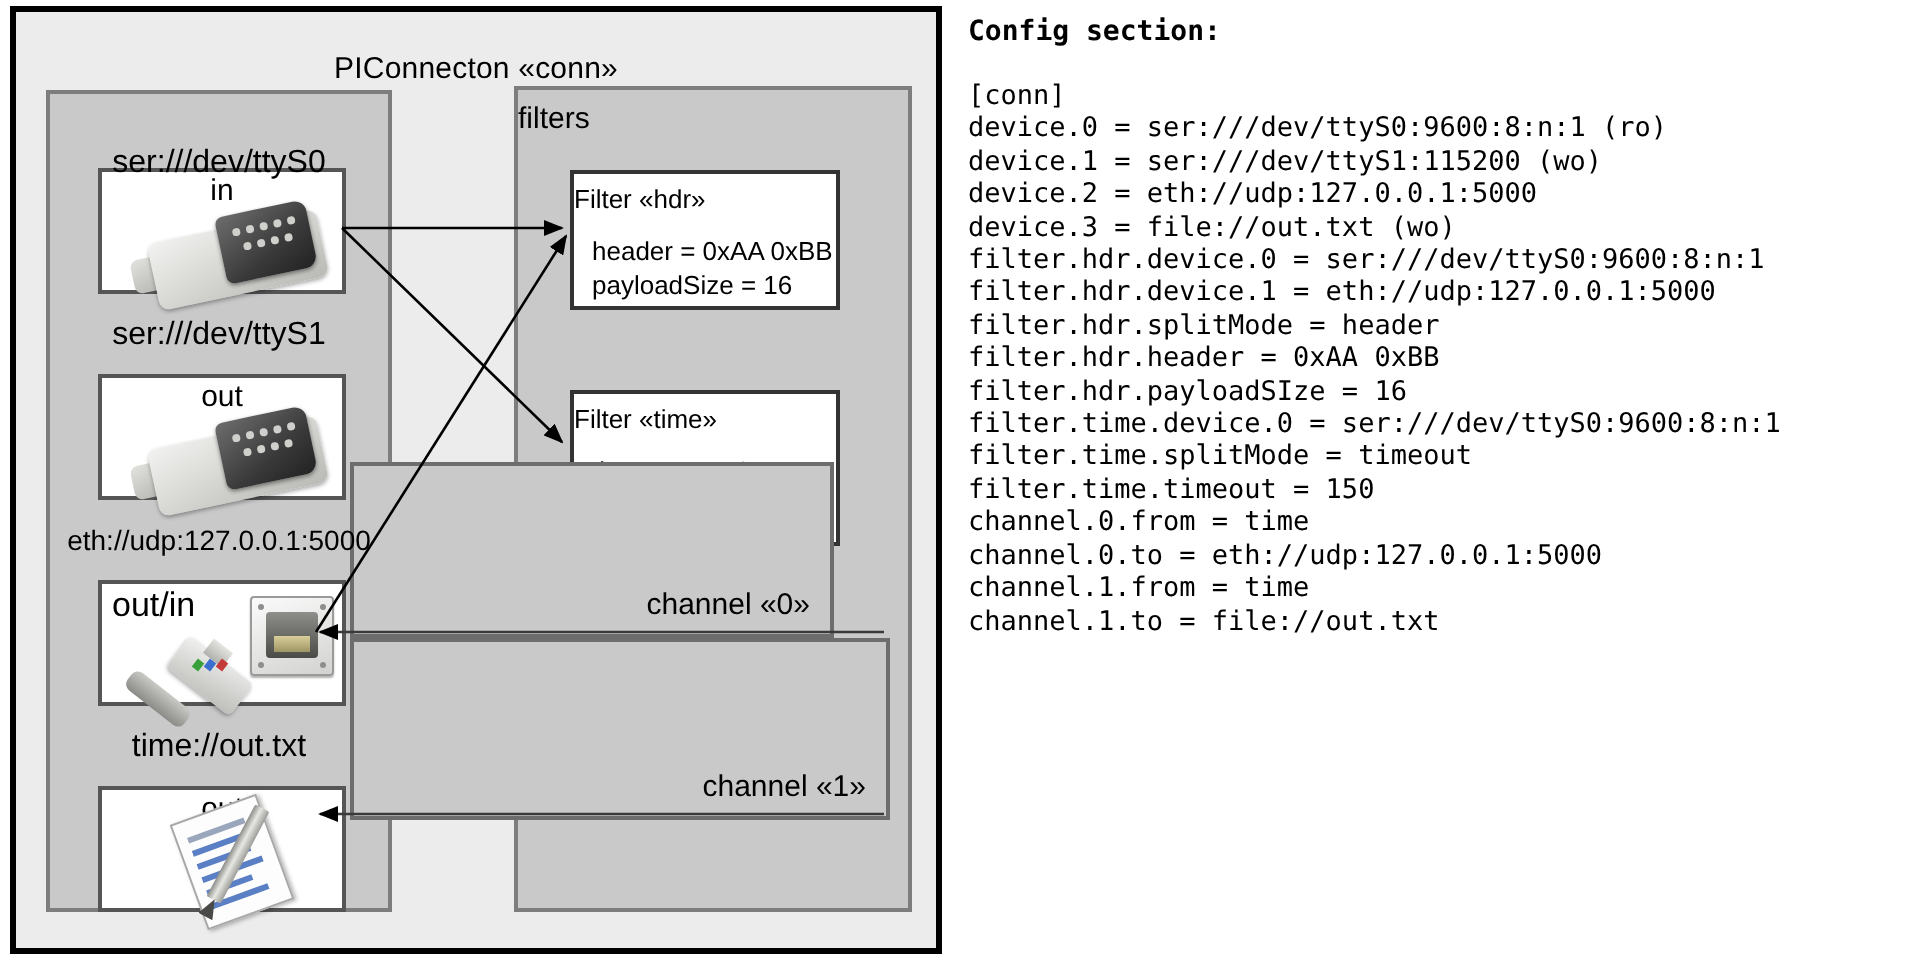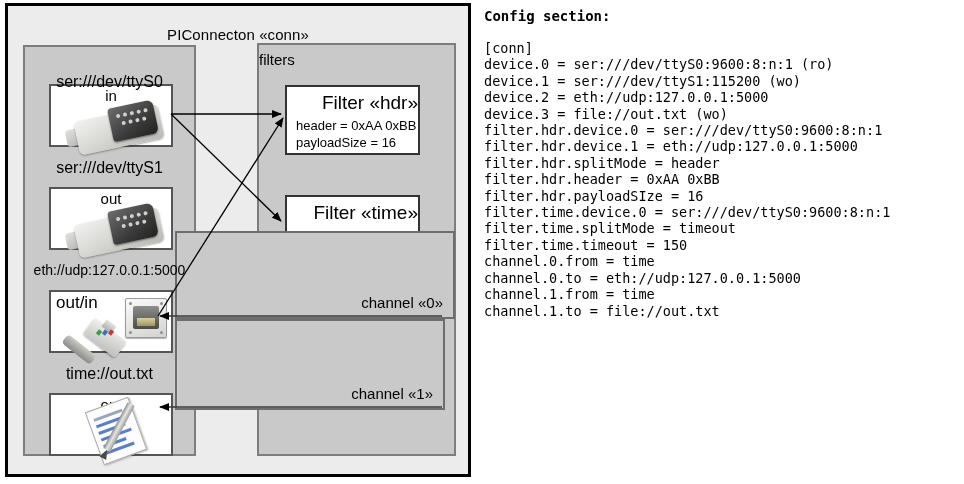--- a/index.html
+++ b/index.html
@@ -19,22 +19,22 @@
                font-size:15px;}
 
   .devbox{position:absolute;background:#ffffff;border:2px solid #555;
           box-sizing:border-box;}
   .devlabel{position:absolute;left:0;width:100%;text-align:center;font-size:15px;}
   .devcaption{position:absolute;left:0;top:3px;width:100%;text-align:center;
               font-size:16px;z-index:3;}
 
   .filterbox{position:absolute;background:#ffffff;border:2px solid #333;
              box-sizing:border-box;}
-  .filterbox .ftitle{position:absolute;left:0;top:5px;width:100%;text-align:right;
-                     font-size:19px;}
+  .filterbox .ftitle{position:absolute;left:0;top:5px;width:100%;text-align:left;
+                     font-size:13px;}
   .filterbox .fbody{position:absolute;left:9px;top:30px;font-size:13px;line-height:17px;}
   .fline{white-space:nowrap;}
 
   .chanbox{position:absolute;border:2px solid #6d6d6d;background:#c9c9c9;
            box-sizing:border-box;}
   .chanlabel{position:absolute;right:10px;bottom:6px;font-size:15px;white-space:nowrap;}
 
   svg.wires{position:absolute;left:0;top:0;width:466px;height:474px;overflow:visible;}
 
   
@@ -198,21 +198,21 @@
       </div>
 
       <div class="filterbox" style="left:26px;top:150px;width:135px;height:78px;">
         <div class="ftitle">Filter «time»</div>
         <div class="fbody">
           <div class="fline">timeout = 150 ms</div>
         </div>
       </div>
     </div>
 
-    <div class="chanbox" style="left:167px;top:225px;width:280px;height:88px;">
+    <div class="chanbox" style="left:167px;top:225px;width:242px;height:88px;">
       <div class="chanlabel">channel «0»</div>
     </div>
     <div class="chanbox" style="left:167px;top:313px;width:270px;height:91px;">
       <div class="chanlabel">channel «1»</div>
     </div>
 
     <svg class="wires" viewBox="0 0 466 474">
       <defs>
         <marker id="ah" markerWidth="10" markerHeight="8" refX="9" refY="4" orient="auto" markerUnits="userSpaceOnUse">
           <path d="M0,0 L10,4 L0,8 z" fill="#000"></path>

